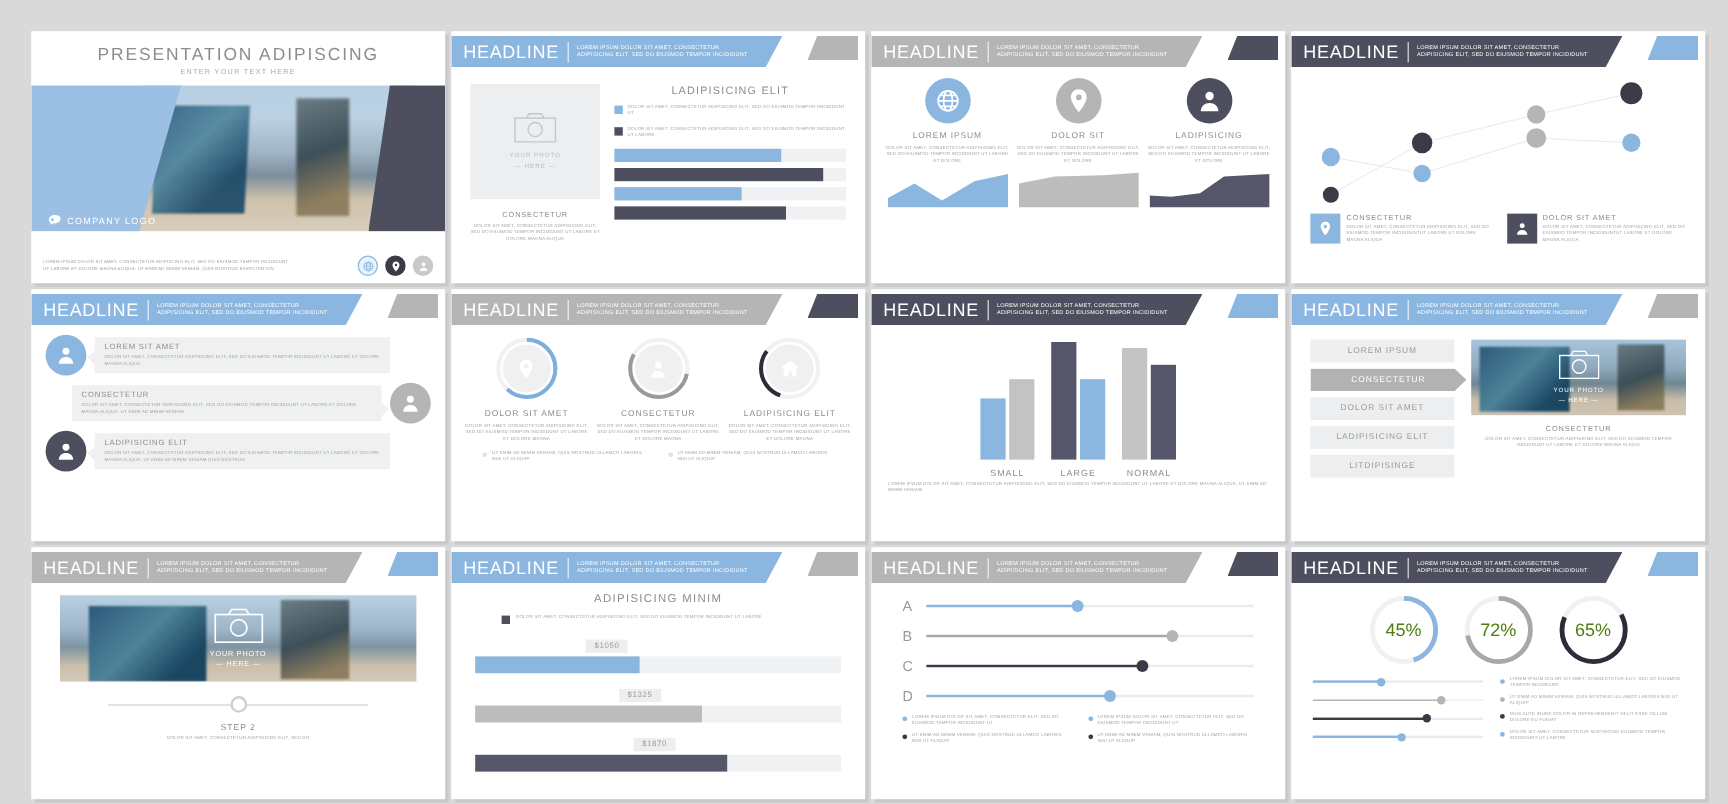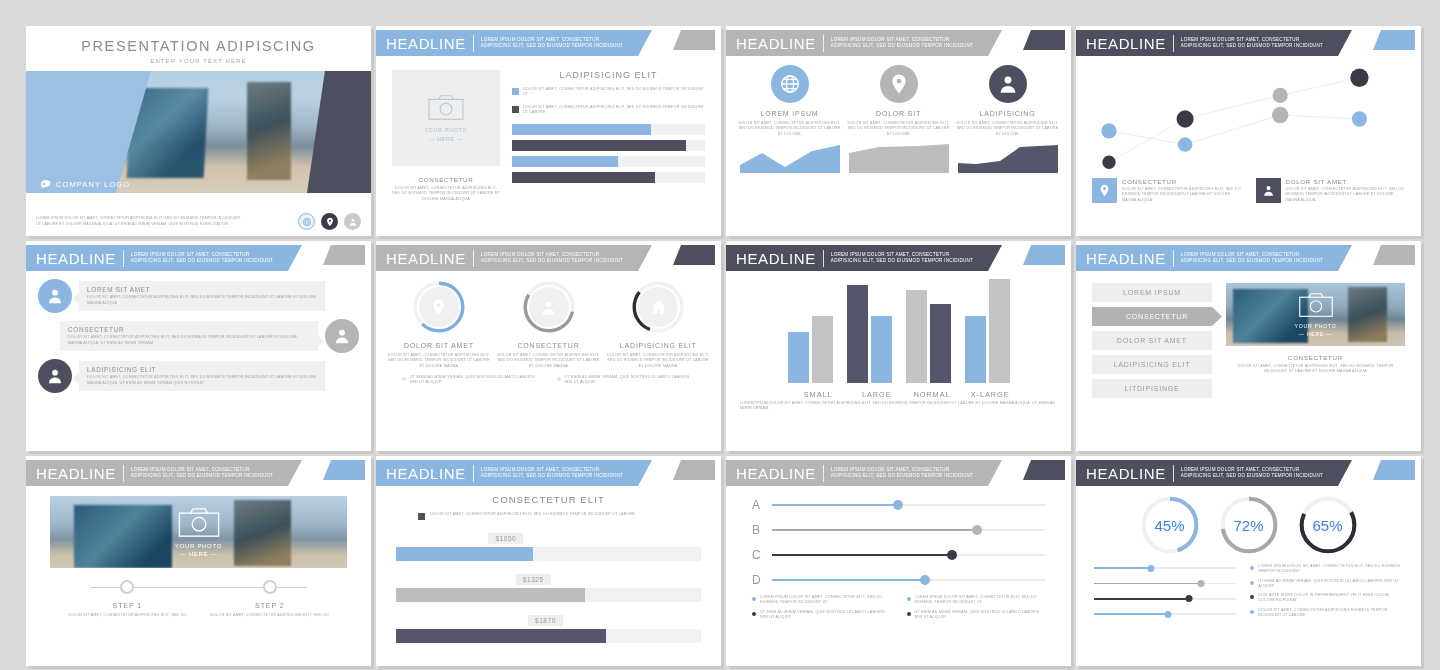--- a/index.html
+++ b/index.html
@@ -144,21 +144,21 @@
   .s6-foot { display:flex; gap:16px; padding:6px 26px 0 26px; }
   .s6-note { display:flex; gap:4px; flex:1; }
   .dot { width:4px; height:4px; border-radius:50%; flex:none; margin-top:2px; }
 
   
   .s7-chart { height:128px; display:flex; align-items:flex-end; justify-content:center;
               gap:14px; padding:6px 20px 0 20px; }
   .s7-grp { display:flex; align-items:flex-end; gap:3px; height:100%; flex-direction:column; }
   .s7-bars { display:flex; align-items:flex-end; gap:3px; height:108px; }
   .s7-bar { width:21px; }
-  .s7-lab { font-size:7.4px; color:#8c8c8c; letter-spacing:.9px; width:100%; text-align:right; margin-top:4px; }
+  .s7-lab { font-size:7.4px; color:#8c8c8c; letter-spacing:.9px; width:100%; text-align:center; margin-top:4px; }
   .s7-note { padding:2px 14px 0 14px; }
 
   
   .s8 { display:flex; padding:12px 16px 0 16px; gap:14px; }
   .s8-list { width:120px; display:flex; flex-direction:column; gap:5px; }
   .s8-item { background:#eceef0; height:19px; display:flex; align-items:center; justify-content:center;
              font-size:7px; color:#9a9a9a; letter-spacing:.8px; position:relative; }
   .s8-item.active { background:#b2b2b2; color:#fff;
              clip-path:polygon(0 0, calc(100% - 10px) 0, 100% 50%, calc(100% - 10px) 100%, 0 100%);
              width:130px; }
@@ -206,21 +206,21 @@
   .sl-fill { position:absolute; left:0; height:2.6px; }
   .sl-knob { position:absolute; width:10px; height:10px; border-radius:50%; transform:translateX(-50%); }
   .s11-foot { display:flex; gap:16px; padding:8px 26px 0 26px; }
   .s11-col { flex:1; display:flex; flex-direction:column; gap:4px; }
 
   
   .s12-rings { display:flex; justify-content:center; gap:17px; padding:8px 0 0 0; }
   .pie { width:62px; height:62px; position:relative; }
   .pie svg { width:62px; height:62px; transform:rotate(-90deg); }
   .pie-v { position:absolute; inset:0; display:flex; align-items:center; justify-content:center;
-           font-size:15px; color:#3b82f6; }
+           font-size:15px; color:#4d7c0f; }
   .s12-foot { display:flex; gap:14px; padding:8px 18px 0 18px; }
   .s12-sliders { width:46%; display:flex; flex-direction:column; gap:7px; }
   .s12-notes { flex:1; display:flex; flex-direction:column; gap:4px; }
 </style>
 </head>
 <body>
 
 <div class="deck">
 
   <div class="slide">
@@ -590,27 +590,20 @@
         </div>
         <div class="s7-lab">LARGE</div>
       </div>
       <div class="s7-grp">
         <div class="s7-bars">
           <div class="s7-bar" style="height:88%;background:#c3c3c3"></div>
           <div class="s7-bar" style="height:75%;background:#55566a"></div>
         </div>
         <div class="s7-lab">NORMAL</div>
       </div>
-      <div class="s7-grp">
-        <div class="s7-bars">
-          <div class="s7-bar" style="height:63%;background:#8ab6e0"></div>
-          <div class="s7-bar" style="height:98%;background:#c3c3c3"></div>
-        </div>
-        <div class="s7-lab">X-LARGE</div>
-      </div>
     </div>
     <div class="s7-note tiny">LOREM IPSUM DOLOR SIT AMET, CONSECTETUR ADIPISICING ELIT, SED DO EIUSMOD TEMPOR INCIDIDUNT UT LABORE ET DOLORE MAGNA ALIQUA. UT ENIM AD MINIM VENIAM</div>
   </div>
 
   <div class="slide">
     <div class="hbar-wrap">
       <div class="hbar c-blue">
         <span class="h-title">HEADLINE</span>
         <span class="h-div"></span>
         <span class="h-sub">
@@ -672,45 +665,40 @@
             </svg>
         </span>
         <span class="yp" style="font-size:6px">YOUR PHOTO</span>
         <span class="yp" style="font-size:6px">— HERE —</span>
       </div>
     </div>
     <div class="s9-steps">
       <div class="s9-line"></div>
       <div class="s9-step">
         <div class="s9-ring"></div>
-        <div class="s9-t">STEP 1</div>
-        <div class="tiny" style="margin-top:3px;padding:0 6px">DOLOR SIT AMET, CONSECTETUR ADIPISICING ELIT, SED DO</div>
-      </div>
-      <div class="s9-step">
-        <div class="s9-ring"></div>
         <div class="s9-t">STEP 2</div>
         <div class="tiny" style="margin-top:3px;padding:0 6px">DOLOR SIT AMET, CONSECTETUR ADIPISICING ELIT, SED DO</div>
       </div>
     </div>
   </div>
 
   <div class="slide">
     <div class="hbar-wrap">
       <div class="hbar c-blue">
         <span class="h-title">HEADLINE</span>
         <span class="h-div"></span>
         <span class="h-sub">
           <div>LOREM IPSUM DOLOR SIT AMET, CONSECTETUR</div>
           <div>ADIPISICING ELIT, SED DO EIUSMOD TEMPOR INCIDIDUNT</div>
         </span>
       </div>
       <div class="htab c-gray"></div>
     </div>
     <div class="s10">
-      <div class="s10-h">CONSECTETUR ELIT</div>
+      <div class="s10-h">ADIPISICING MINIM</div>
       <div class="s10-leg">
         <span class="leg-sw c-dark"></span>
         <span class="tiny">DOLOR SIT AMET, CONSECTETUR ADIPISICING ELIT, SED DO EIUSMOD TEMPOR INCIDIDUNT UT LABORE</span>
       </div>
       <div class="s10-row">
         <div style="text-align:center;margin-left:-28%">
           <span class="s10-tag">$1050</span>
         </div>
         <div class="s10-trk">
             <div class="fill" style="width:45%;background:#8ab6e0"></div>

